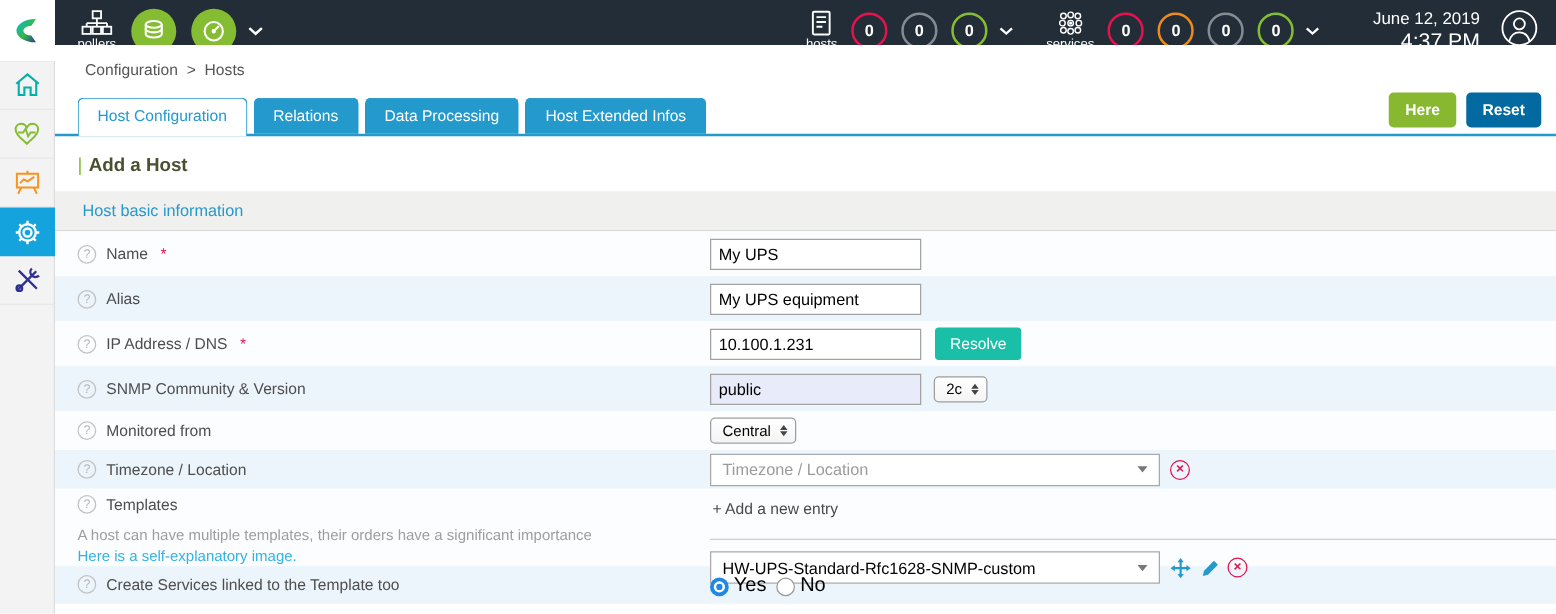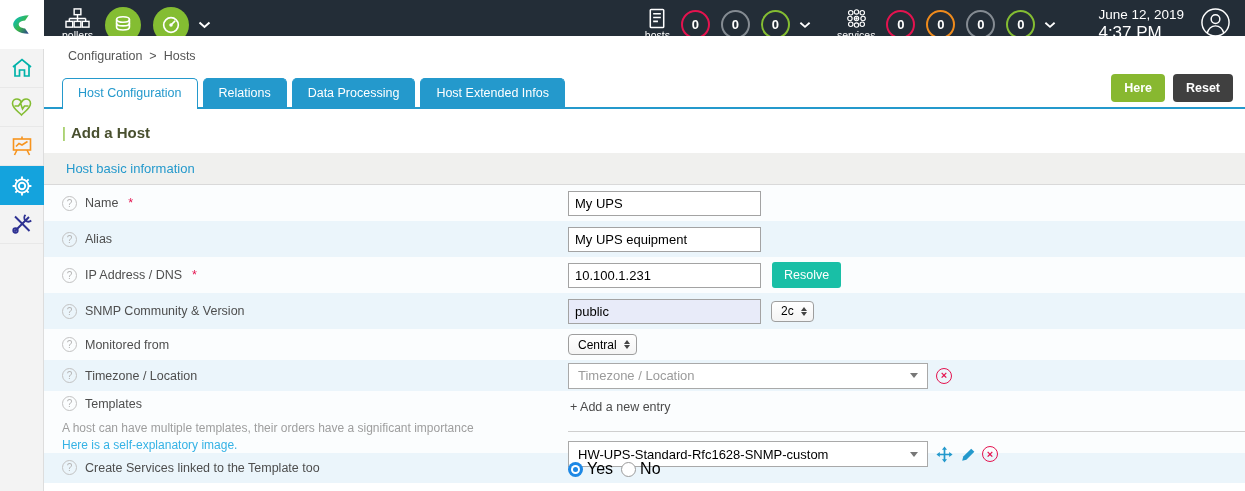--- a/index.html
+++ b/index.html
@@ -14,21 +14,21 @@
   .tb-item{display:flex;flex-direction:column;align-items:center;color:#fff;
     font-size:10.5px;line-height:1.1}
   .circ-ic{width:36px;height:36px;border-radius:50%;background:#84bd32;display:flex;
     align-items:center;justify-content:center;margin-left:12px;flex:none}
   .chev{margin-left:9px;display:flex;align-items:center}
   .badge{width:29px;height:29px;border-radius:50%;border:2.5px solid #fff;display:flex;
     align-items:center;justify-content:center;color:#fff;font-weight:bold;font-size:13px;
     margin-left:11px;flex:none}
   .b-red{border-color:#e4134f}.b-gray{border-color:#848b92}
   .b-green{border-color:#84bd32}.b-orange{border-color:#ef8b1c}
-  .dtblock{margin-left:42px;color:#fff;text-align:left}
+  .dtblock{margin-left:42px;color:#fff;text-align:right}
   .dtdate{font-size:13.5px}.dttime{font-size:17px;margin-top:1px}
   .avatar{margin-left:16px;margin-right:14px}
 
   
   .sidebar{position:absolute;top:49px;left:0;width:44px;height:442px;background:#f3f3f3;
     border-right:1px solid #ddd}
   .sb-item{width:43px;height:39px;display:flex;align-items:center;justify-content:center;
     border-bottom:1px solid #e8e8e8}
   .sb-item.active{background:#14a3dd;width:44px;border-bottom:none}
 
@@ -38,38 +38,38 @@
   .tabsrow{display:flex;align-items:flex-end;padding:0 12px 0 18px;
     border-bottom:2px solid #2499cc}
   .tab{font-size:12.5px;padding:7px 15px;border-radius:5px 5px 0 0;margin-right:5px;
     cursor:default;white-space:nowrap}
   .tab.inactive{background:#2499cc;color:#fff;border:1px solid #2499cc;border-bottom:none}
   .tab.active{background:#fff;color:#2499cc;border:1px solid #2499cc;border-bottom:none;
     margin-bottom:-2px;padding-bottom:9px}
   .btns{margin-left:auto;display:flex;gap:8px;padding-bottom:5px}
   .btn{font-size:12.5px;font-weight:bold;color:#fff;border:none;border-radius:4px;
     padding:7px 13px;font-family:inherit}
-  .btn-save{background:#88b830}.btn-reset{background:#404040}
+  .btn-save{background:#88b830}.btn-reset{background:#0369a1}
 
   .page-title{padding:15px 0 12px 18px;font-size:15px;color:#49502f;font-weight:bold}
   .pipe{color:#84bd32;font-weight:normal;margin-right:5px}
 
   .section-h{height:32px;background:#f0f0ee;border-bottom:1px solid #d9d9d9;display:flex;
     align-items:center;padding-left:22px;font-size:13px;color:#2499cc}
 
   .frow{display:flex;align-items:center;padding-left:18px}
   .bg-a{background:#fbfdfe}.bg-b{background:#ebf5fb}
   .h36{height:36px}.h31{height:31px}.h62{height:62px}.h30{height:30px}
   .flabel{width:506px;flex:none;display:flex;align-items:center;gap:8px;font-size:12.5px;
     color:#4e4e4e}
   .qmark{width:15px;height:15px;flex:none;border:1px solid #c2c2c2;border-radius:50%;
     color:#b5b5b5;font-size:10px;display:flex;align-items:center;justify-content:center}
   .req{color:#e4134f;margin-left:2px}
   .fvalue{display:flex;align-items:center;flex:1}
-  input.txt{width:193px;height:25px;border:1px solid #a3a3a3;font-size:13px;
+  input.txt{width:169px;height:25px;border:1px solid #a3a3a3;font-size:13px;
     padding:2px 6px;font-family:inherit;color:#000;background:#fff}
   input.lav{background:#e8ebf9}
   .btn-resolve{margin-left:11px;background:#19bfa6;color:#fff;font-size:12.5px;border:none;
     border-radius:3px;padding:6px 12px;font-family:inherit}
   .nselect{display:inline-flex;align-items:center;border:1px solid #9e9e9e;border-radius:4px;
     background:linear-gradient(#fff,#f4f4f4);padding:2px 6px 2px 9px;font-size:12px;
     color:#000;height:21px}
   .ml10{margin-left:10px}
   .updown{display:flex;flex-direction:column;gap:1px;margin-left:7px}
   .tri-u{width:0;height:0;border-left:3.5px solid transparent;

